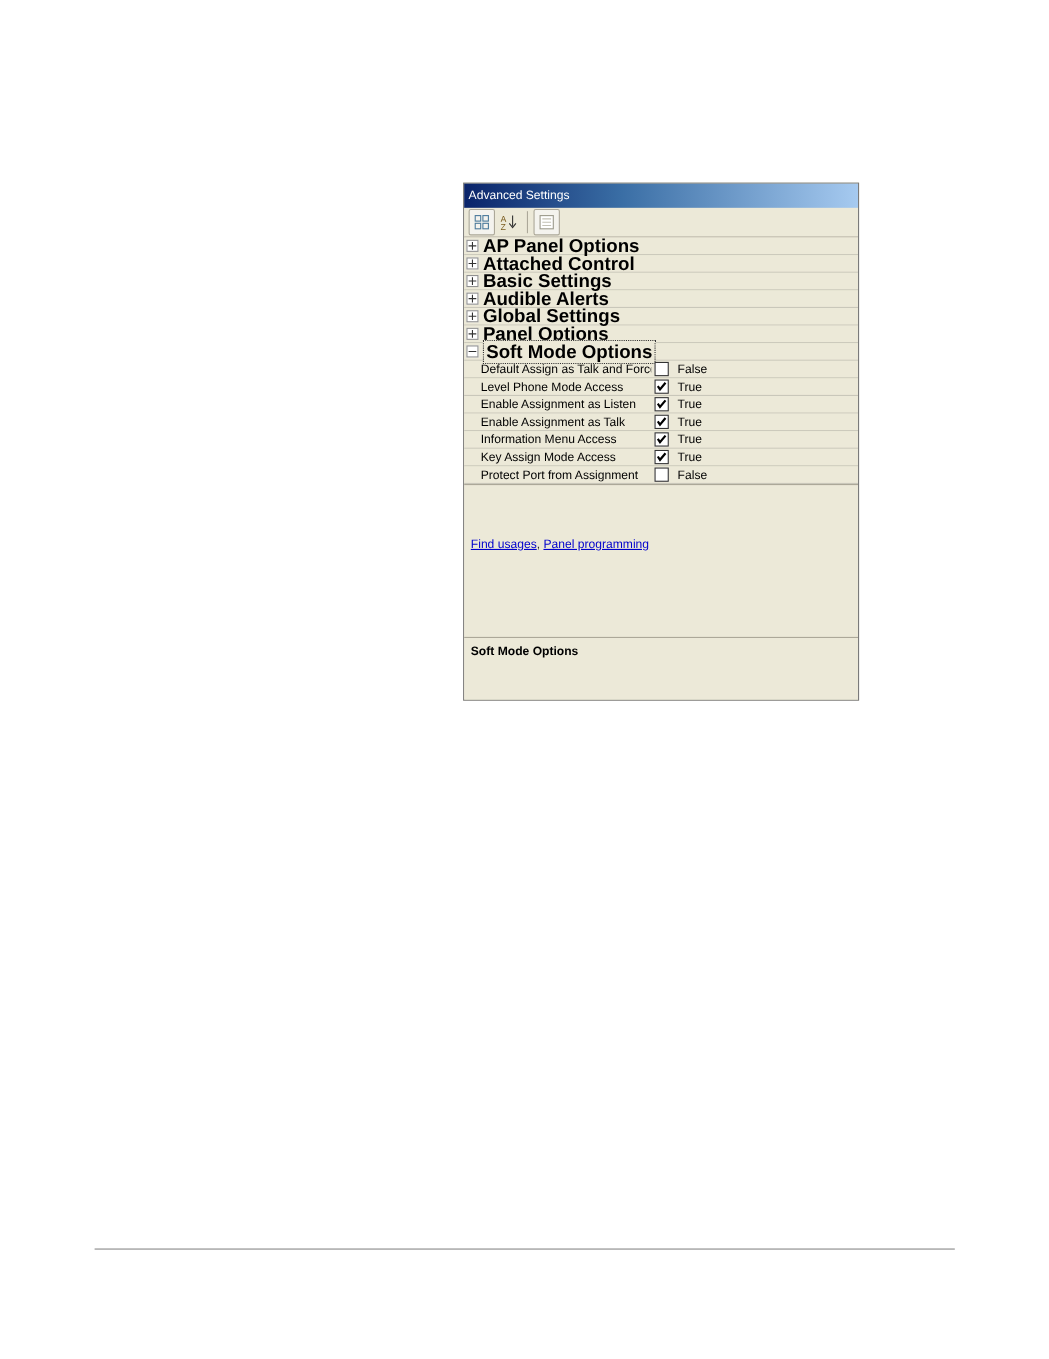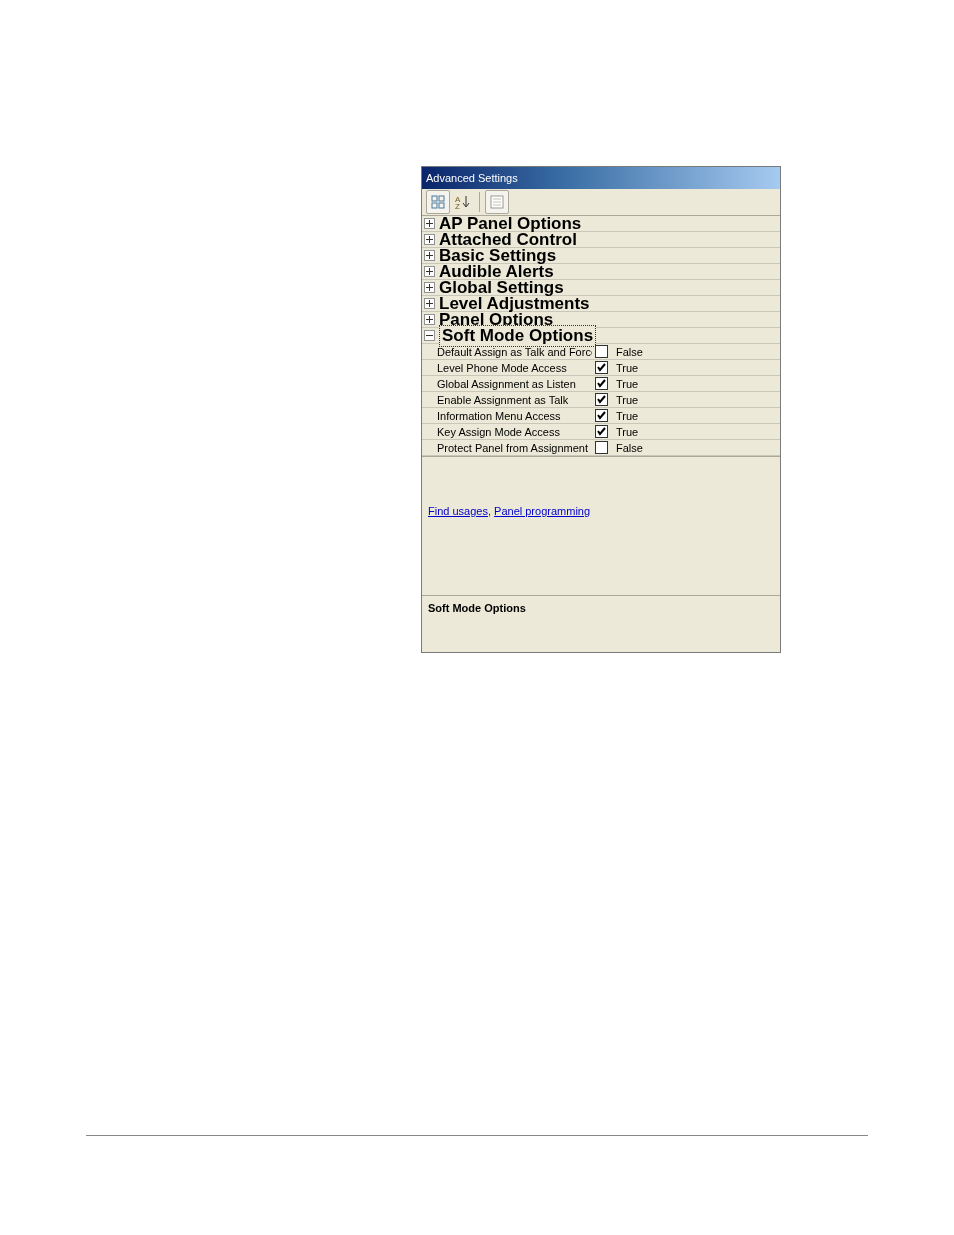--- a/index.html
+++ b/index.html
@@ -114,29 +114,20 @@
     <div class="cat-row">
       <div class="expander">
         <svg width="9" height="9" viewBox="0 0 9 9">
               <line x1="1" y1="4.5" x2="8" y2="4.5" stroke="#333"></line>
               <line x1="4.5" y1="1" x2="4.5" y2="8" stroke="#333"></line>
             </svg>
       </div>
       <span class="cat-label">Global Settings</span>
     </div>
 
-    <div class="cat-row">
-      <div class="expander">
-        <svg width="9" height="9" viewBox="0 0 9 9">
-              <line x1="1" y1="4.5" x2="8" y2="4.5" stroke="#333"></line>
-              <line x1="4.5" y1="1" x2="4.5" y2="8" stroke="#333"></line>
-            </svg>
-      </div>
-      <span class="cat-label">Level Adjustments</span>
-    </div>
 
 
     <div class="cat-row">
       <div class="expander">
         <svg width="9" height="9" viewBox="0 0 9 9">
               <line x1="1" y1="4.5" x2="8" y2="4.5" stroke="#333"></line>
               <line x1="4.5" y1="1" x2="4.5" y2="8" stroke="#333"></line>
             </svg>
       </div>
       <span class="cat-label">Panel Options</span>
@@ -166,21 +157,21 @@
             <div class="cb checked">
               <svg width="11" height="11" viewBox="0 0 11 11">
                 <polyline points="2,5 4,8 9,2" fill="none" stroke="#000" stroke-width="2"></polyline>
               </svg>
             </div>
           </div>
       <div class="prop-val">True</div>
     </div>
     <div class="prop-row">
       <div class="indent"></div>
-      <div class="prop-name">Global Assignment as Listen</div>
+      <div class="prop-name">Enable Assignment as Listen</div>
       <div class="prop-cb">
             <div class="cb checked">
               <svg width="11" height="11" viewBox="0 0 11 11">
                 <polyline points="2,5 4,8 9,2" fill="none" stroke="#000" stroke-width="2"></polyline>
               </svg>
             </div>
           </div>
       <div class="prop-val">True</div>
     </div>
     <div class="prop-row">
@@ -214,21 +205,21 @@
             <div class="cb checked">
               <svg width="11" height="11" viewBox="0 0 11 11">
                 <polyline points="2,5 4,8 9,2" fill="none" stroke="#000" stroke-width="2"></polyline>
               </svg>
             </div>
           </div>
       <div class="prop-val">True</div>
     </div>
     <div class="prop-row">
       <div class="indent"></div>
-      <div class="prop-name">Protect Panel from Assignment</div>
+      <div class="prop-name">Protect Port from Assignment</div>
       <div class="prop-cb">
             <div class="cb "></div>
           </div>
       <div class="prop-val">False</div>
     </div>
 
 
 
   </div>
 

